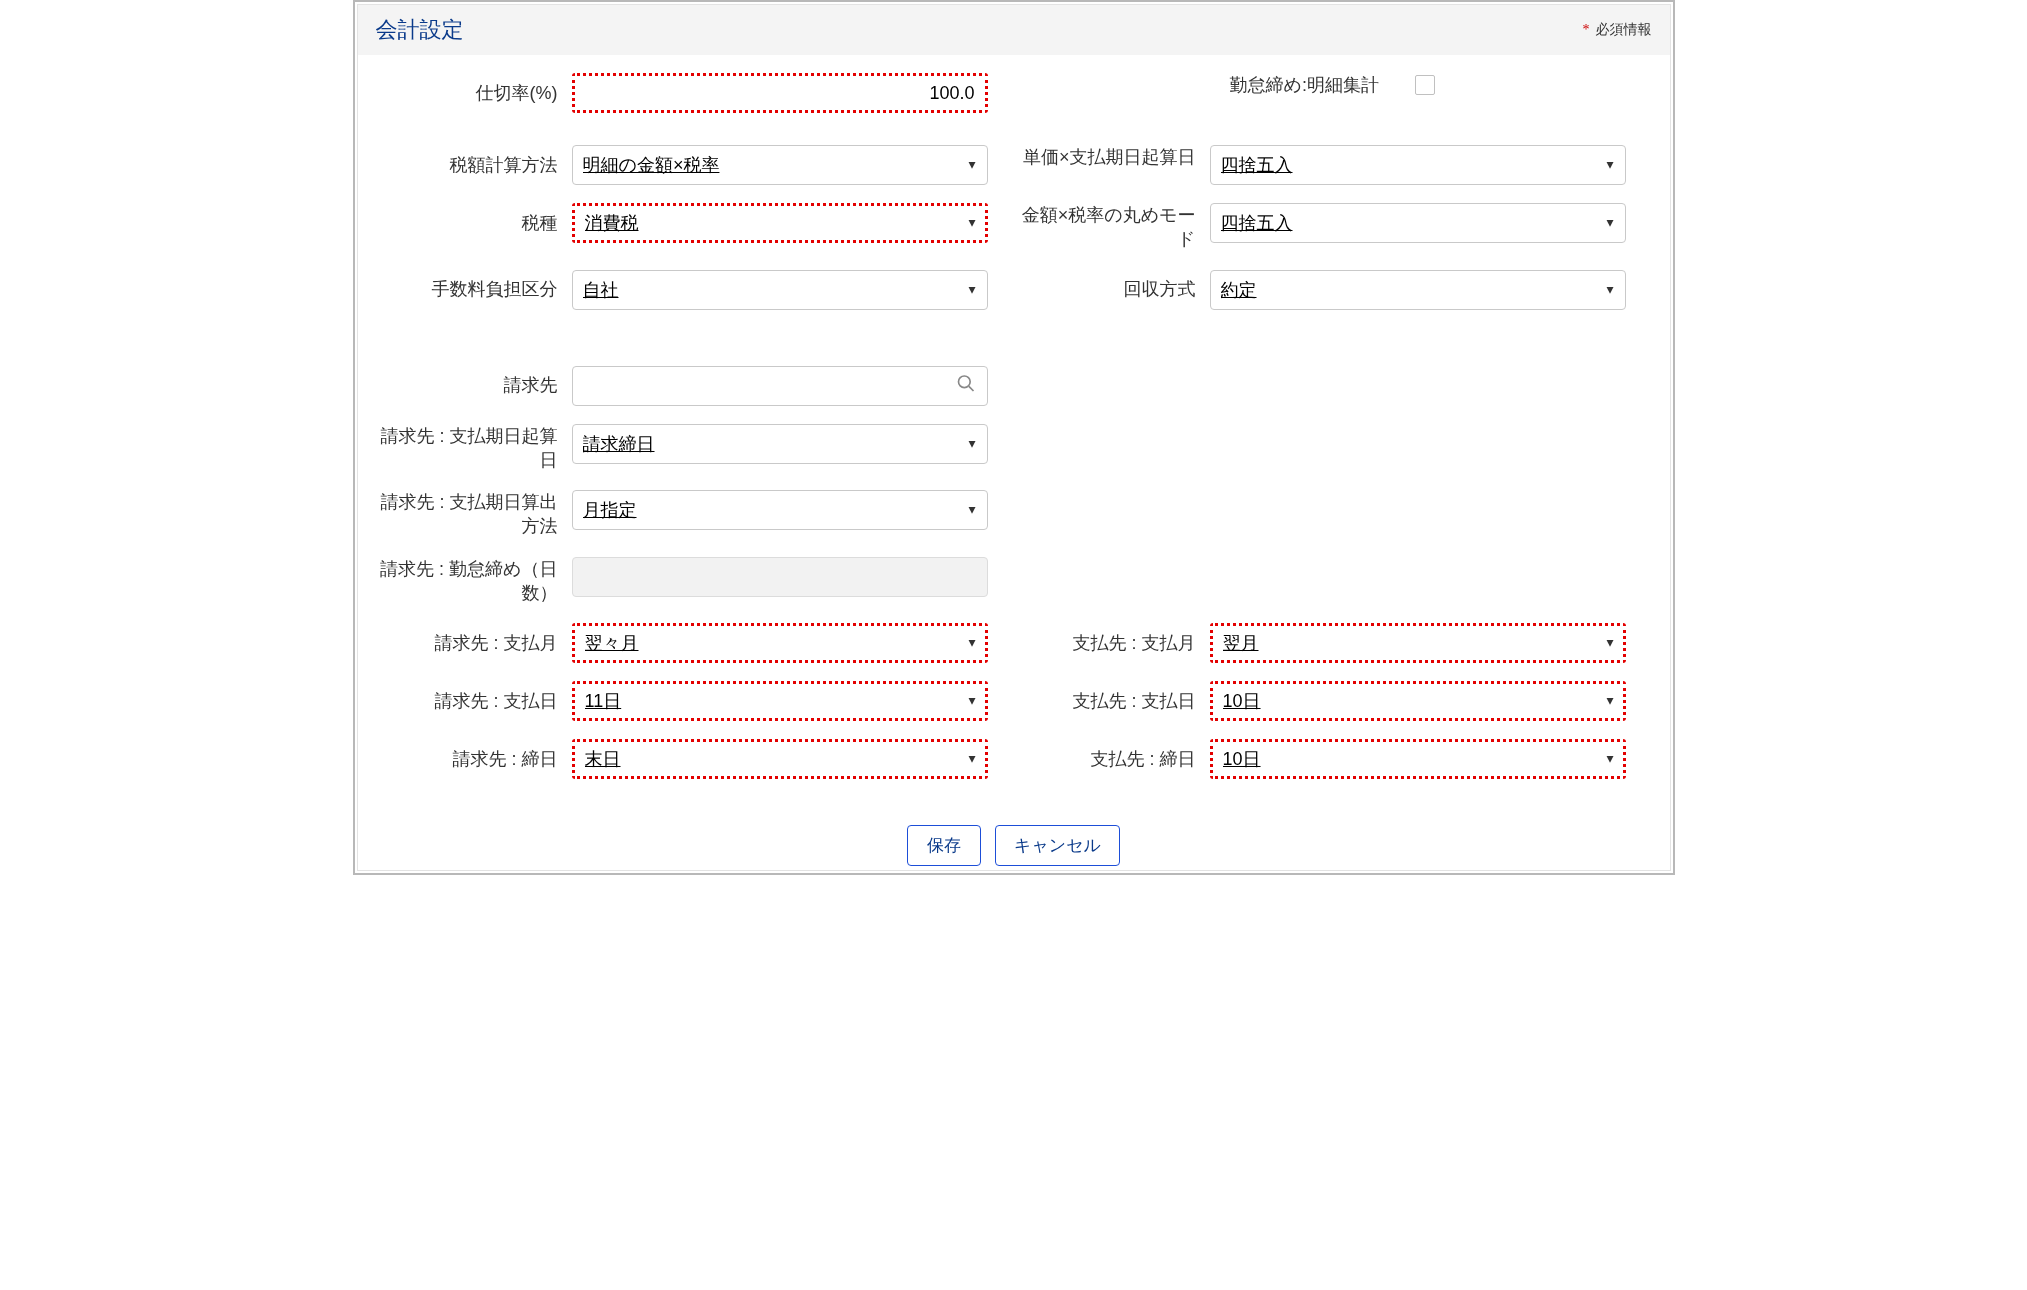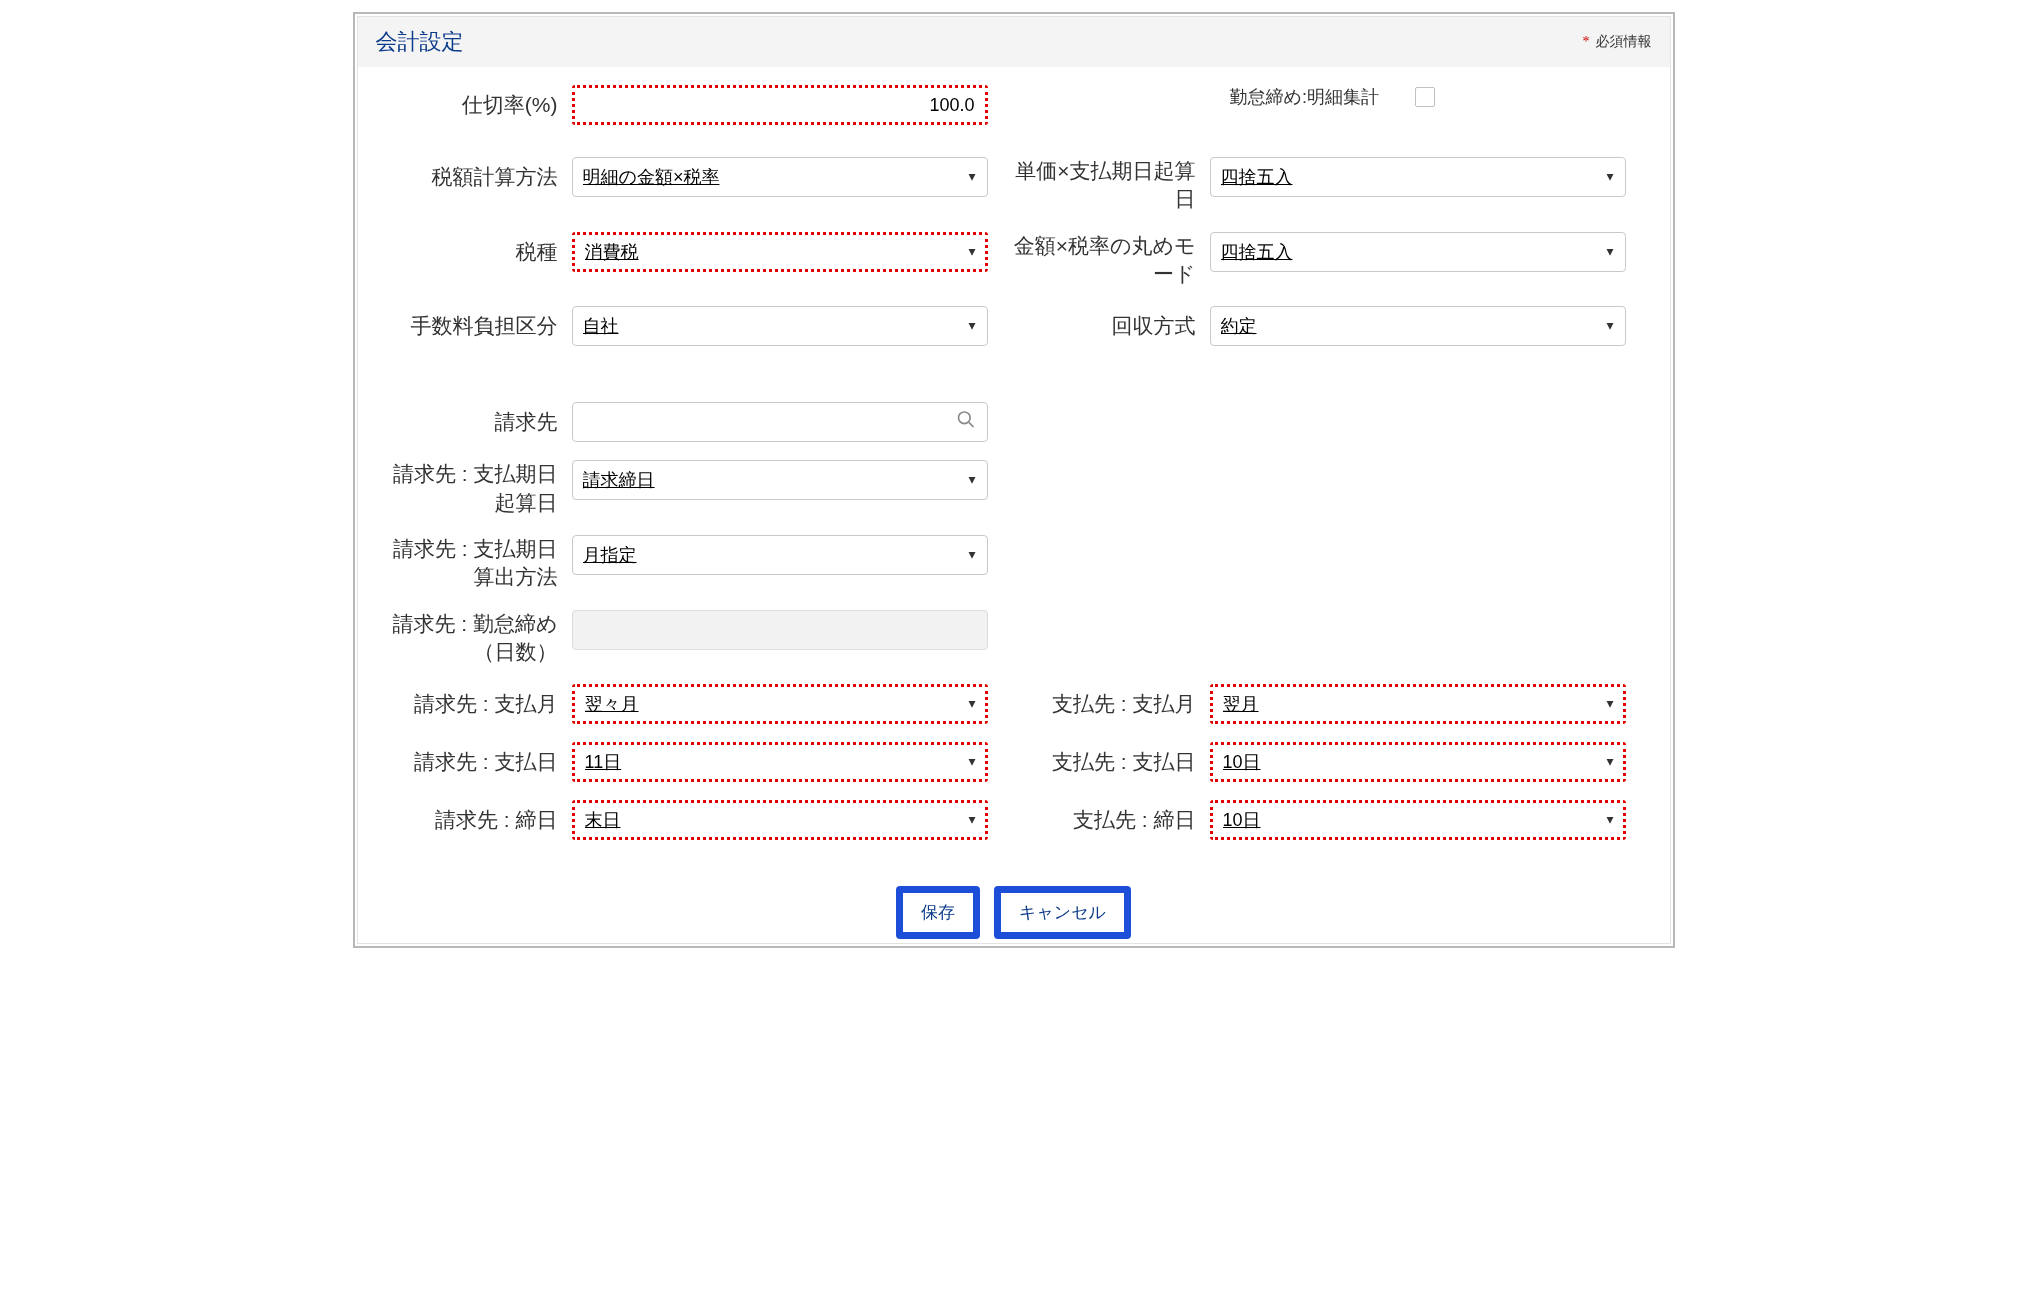--- a/index.html
+++ b/index.html
@@ -5,21 +5,21 @@
   html, body {
     margin: 0;
     padding: 0;
     font-family: "Hiragino Kaku Gothic ProN", "Yu Gothic", Meiryo, sans-serif;
     font-size: 18px;
     color: #333;
   }
   .outer {
     border: 2px solid #b8b8b8;
     width: 1322px;
-    margin: 12px auto;
+    margin: 0 auto;
     padding: 2px;
     box-sizing: border-box;
   }
   .panel {
     border: 1px solid #e3e3e3;
     padding-bottom: 0;
   }
   .panel-header {
     background: #f4f4f4;
     padding: 10px 18px;
@@ -53,21 +53,21 @@
   .field {
     display: flex;
     align-items: center;
     margin-bottom: 18px;
   }
   .field.two-line { align-items: flex-start; }
   .label {
     flex: 0 0 196px;
     text-align: right;
     padding-right: 14px;
-    font-size: 21px;
+    font-size: 18px;
     line-height: 1.35;
     box-sizing: border-box;
   }
   .label.two-line {}
   .control-wrap {
     flex: 1;
     display: flex;
     align-items: center;
   }
   .control {
@@ -140,21 +140,21 @@
   }
   .buttons {
     display: flex;
     justify-content: center;
     gap: 14px;
     padding: 10px 0 4px 0;
   }
   .btn {
     min-width: 74px;
     padding: 8px 18px;
-    border: 7px solid #1d4ed8;
+    border: 1px solid #1d4ed8;
     background: #fff;
     color: #0a3a8a;
     border-radius: 4px;
     font-size: 17px;
     cursor: pointer;
   }
   .gap-row { height: 38px; }
 </style>
 </head>
 <body>

